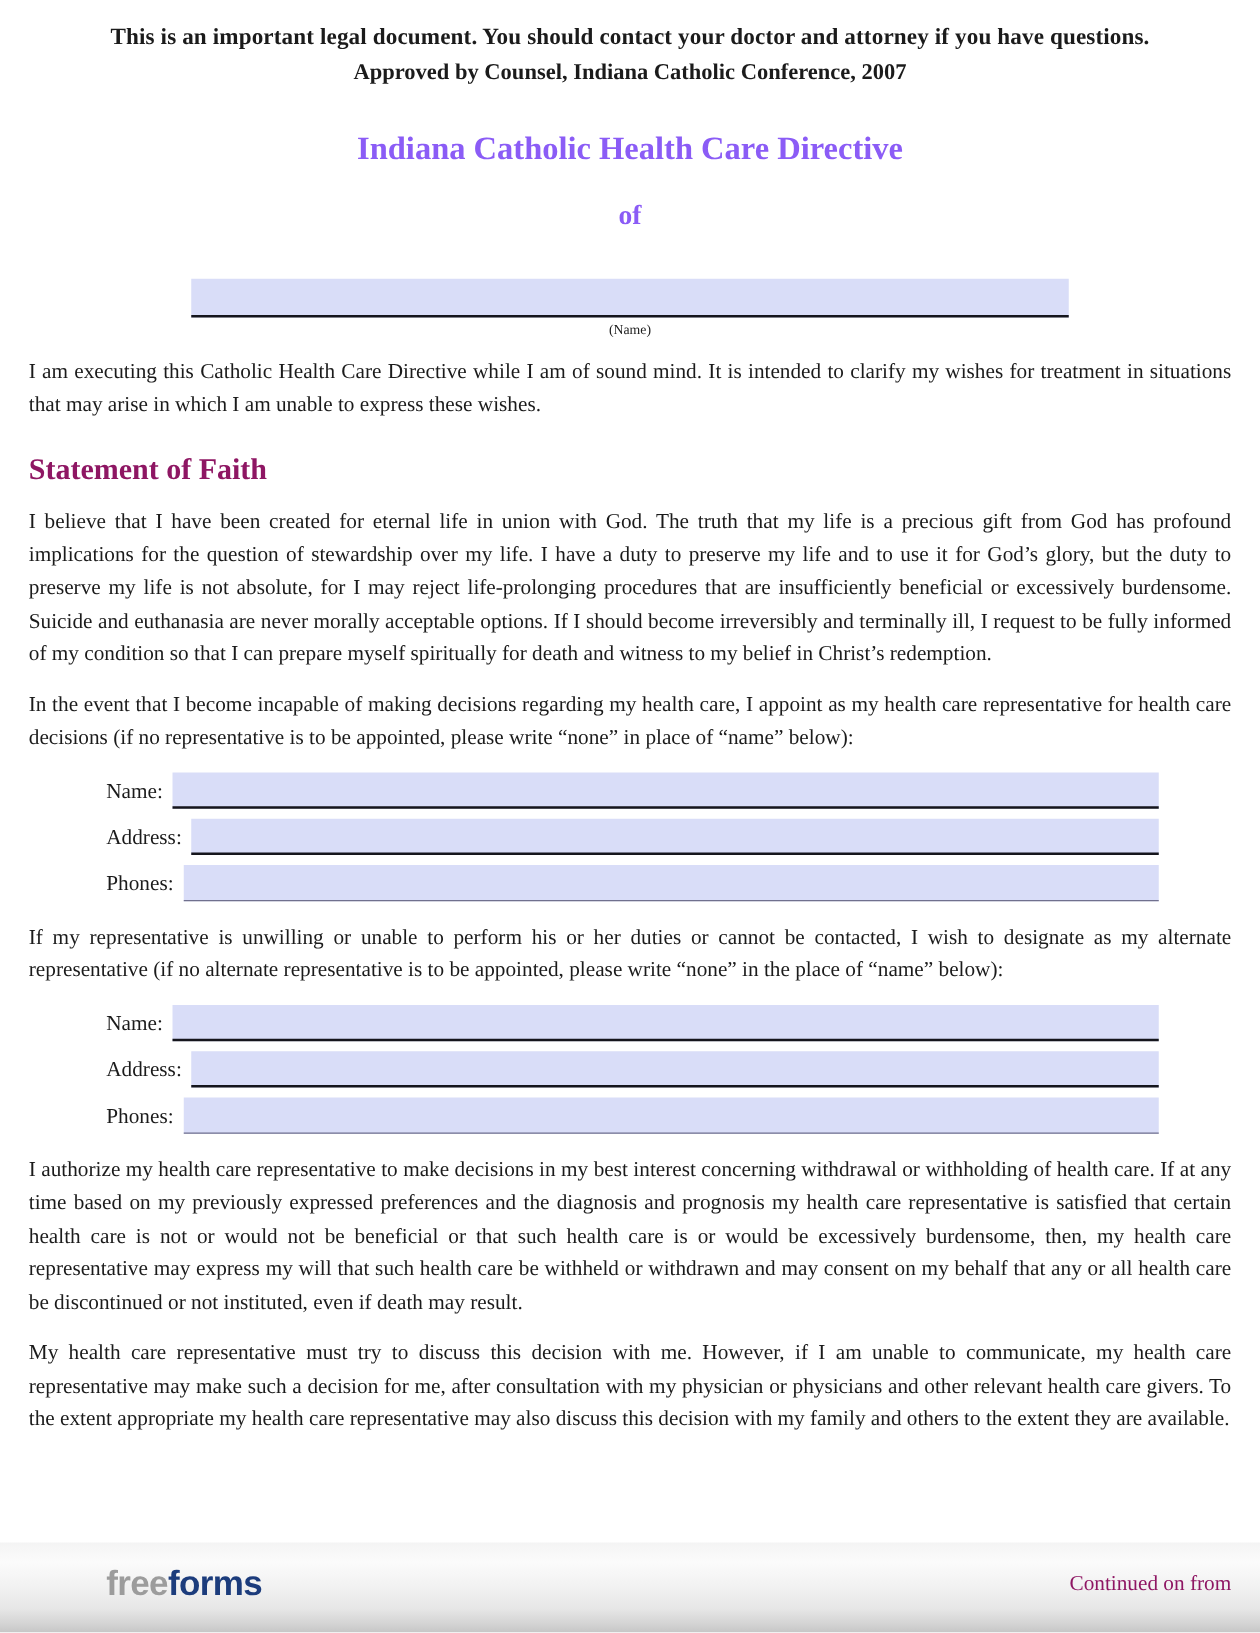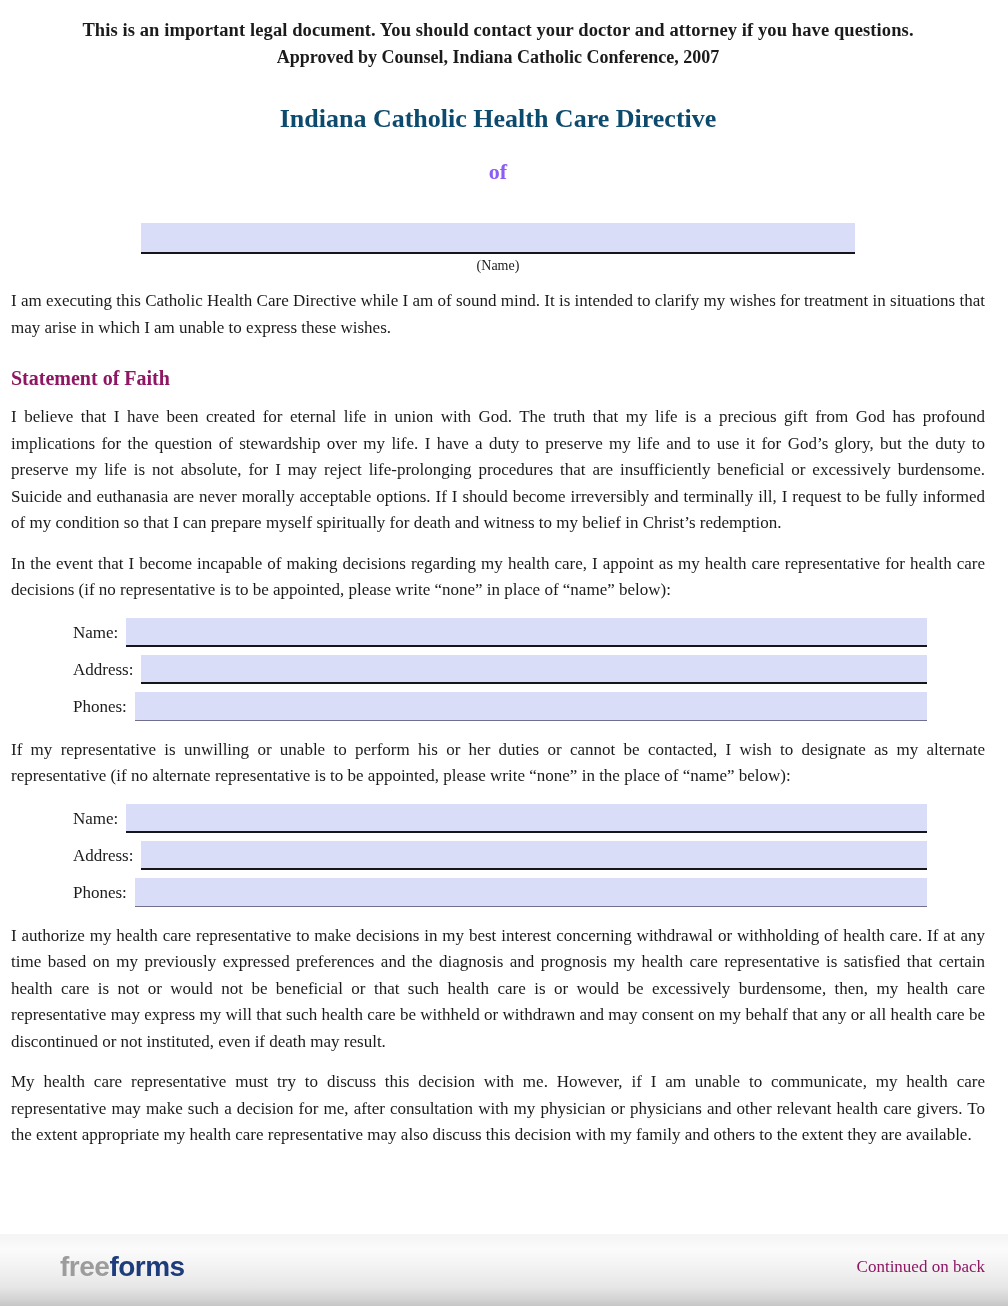--- a/index.html
+++ b/index.html
@@ -5,39 +5,39 @@
   * { box-sizing: border-box; }
   html, body { margin: 0; padding: 0; }
   body {
     width: 1008px; height: 1306px;
     background: #ffffff;
     color: #1b1b1b;
     font-family: "Liberation Serif", serif;
     position: relative;
     overflow: hidden;
   }
-  .page { padding: 12px 23px 0 11px; }
+  .page { padding: 12px 23px 0 23px; }
 
   .notice {
     margin: 8px 0 0;
     text-align: center;
     font-weight: bold;
     font-size: 18.5px;
     letter-spacing: 0.1px;
   }
   .approved {
     margin: 6px 0 0;
     text-align: center;
     font-weight: bold;
     font-size: 18px;
   }
   h1.title {
     margin: 36px 0 0;
     text-align: center;
-    color: #0c4a6e;
+    color: #8b5cf6;
     font-size: 26px;
     font-weight: bold;
   }
   .of {
     margin: 25px 0 0;
     text-align: center;
     color: #8b5cf6;
     font-size: 22px;
     font-weight: bold;
   }
@@ -50,35 +50,35 @@
     background: #d9ddf8;
     border: none;
     border-bottom: 2px solid #15151c;
     font-family: inherit;
     font-size: 17px;
     padding: 0 6px;
     outline: none;
   }
   .name-caption {
     text-align: center;
-    font-size: 14px;
+    font-size: 11px;
     margin-top: 4px;
   }
 
   .para {
     font-size: 17px;
     line-height: 26.5px;
     text-align: justify;
     margin: 14px 0;
   }
   .para.intro { }
 
   h2.section-heading {
     color: #8e1663;
-    font-size: 20px;
+    font-size: 24px;
     font-weight: bold;
     margin: 26px 0 10px;
   }
 
   .fields {
     margin: 6px 58px 16px 62px;
   }
   .frow {
     display: flex;
     align-items: flex-end;
@@ -105,21 +105,21 @@
   }
 
   .footer {
     position: absolute;
     left: 0; right: 0; bottom: 0;
     height: 72px;
     background: linear-gradient(180deg, #f4f4f4 0%, #fbfbfb 22%, #f1f1f1 50%, #e6e6e6 74%, #d4d4d4 90%, #c6c6c6 100%);
     display: flex;
     align-items: center;
     justify-content: space-between;
-    padding: 0 23px 6px 60px;
+    padding: 0 23px 6px 85px;
   }
   .logo {
     font-family: "Liberation Sans", sans-serif;
     font-size: 28px;
     letter-spacing: -0.5px;
   }
   .logo .free { color: #9c9c9c; font-weight: 600; }
   .logo .forms { color: #1c3c7c; font-weight: 700; }
   .continued {
     color: #8e1663;
@@ -183,14 +183,14 @@
 
   <p class="para">I authorize my health care representative to make decisions in my best interest concerning withdrawal or withholding of health care. If at any time based on my previously expressed preferences and the diagnosis and prognosis my health care representative is satisfied that certain health care is not or would not be beneficial or that such health care is or would be excessively burdensome, then, my health care representative may express my will that such health care be withheld or withdrawn and may consent on my behalf that any or all health care be discontinued or not instituted, even if death may result.</p>
   <p class="para">My health care representative must try to discuss this decision with me. However, if I am unable to communicate, my health care representative may make such a decision for me, after consultation with my physician or physicians and other relevant health care givers. To the extent appropriate my health care representative may also discuss this decision with my family and others to the extent they are available.</p>
 
 </div>
 
 <div class="footer">
   <div class="logo">
     <span class="free">free</span><span class="forms">forms</span>
   </div>
-  <div class="continued">Continued on back</div>
+  <div class="continued">Continued on from</div>
 </div>
 
 </body></html>

